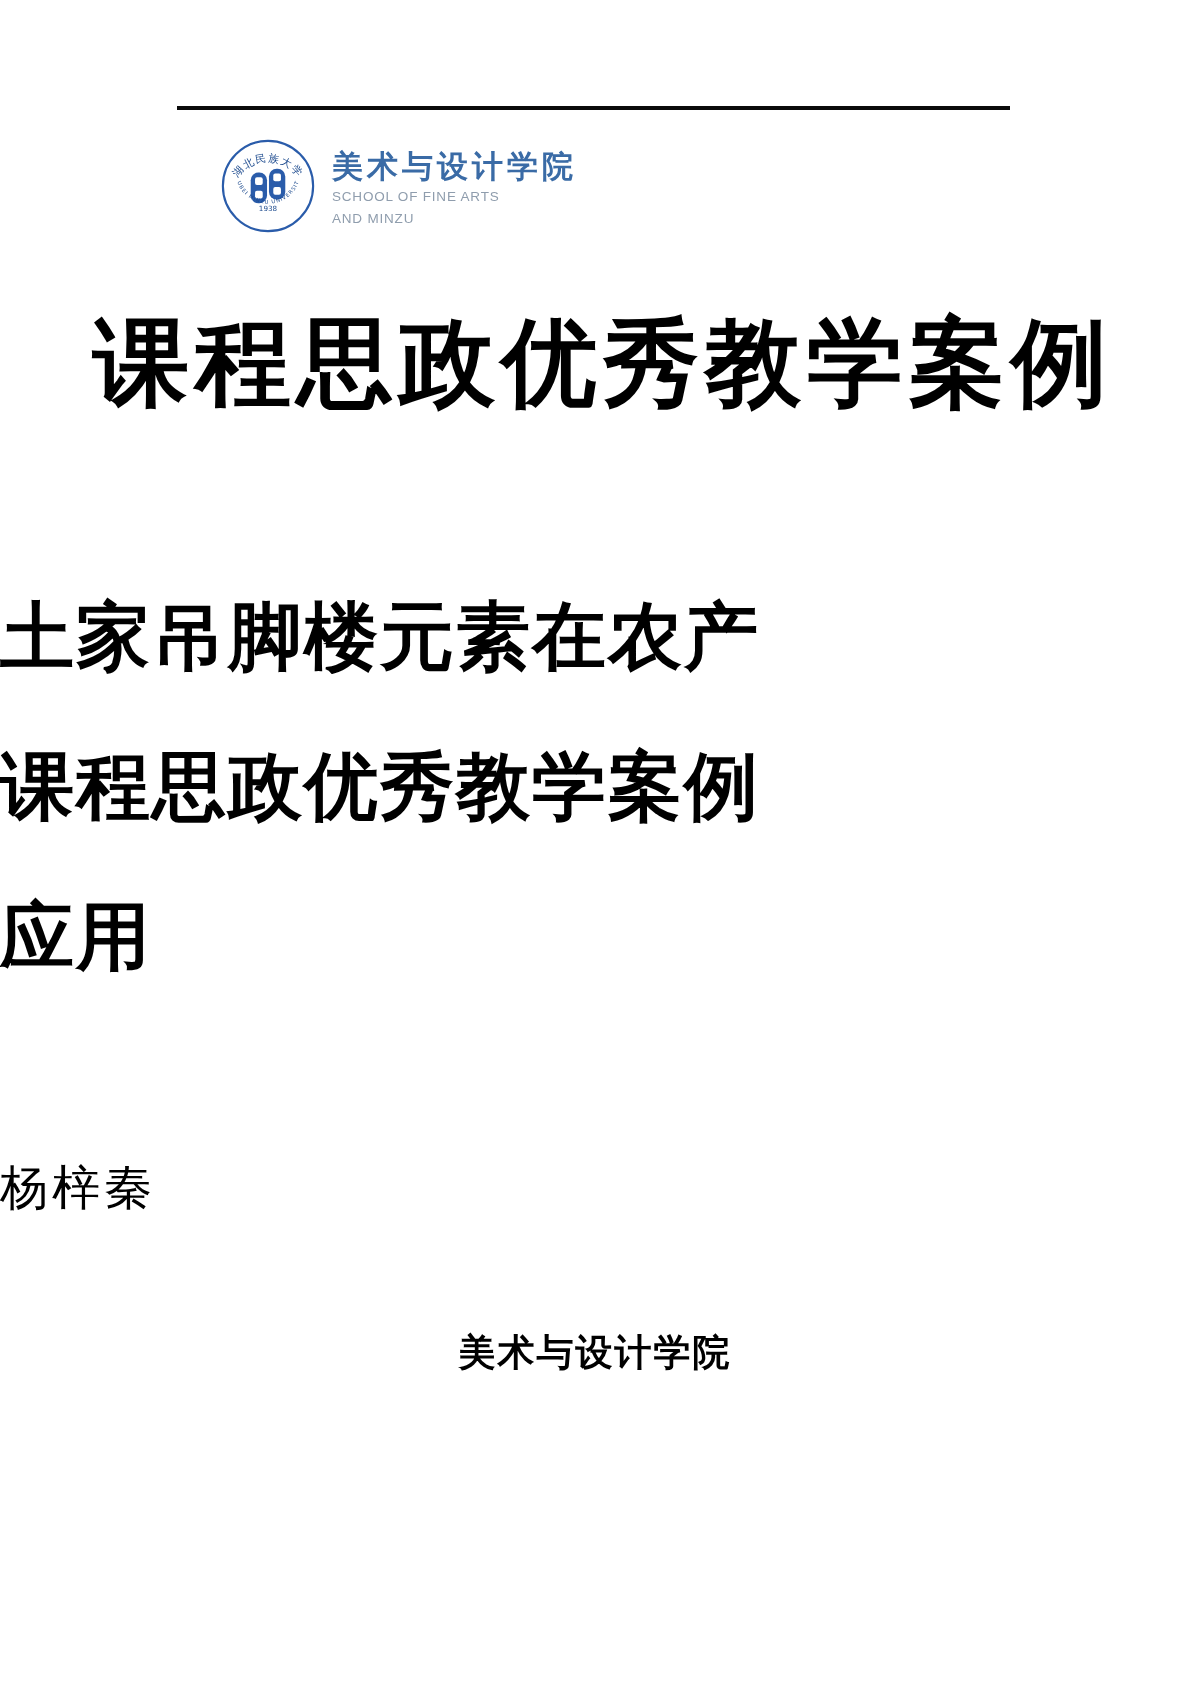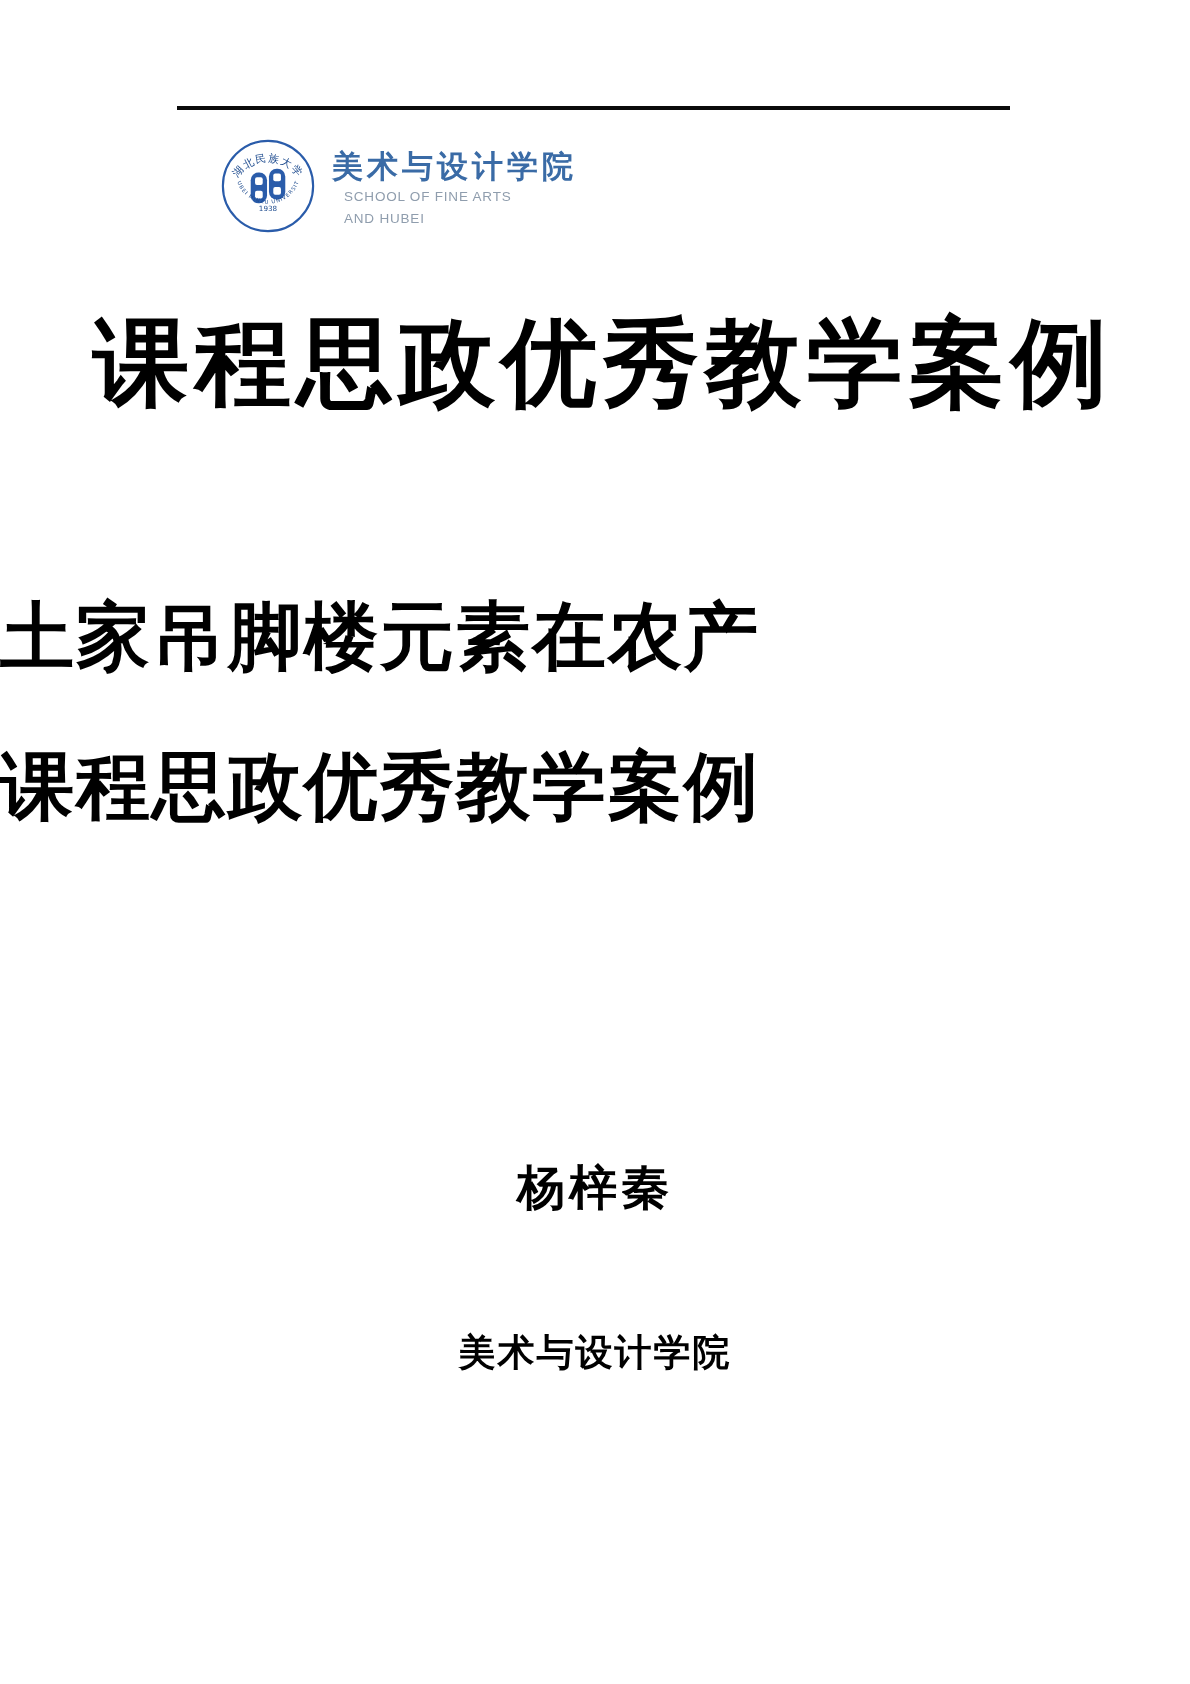--- a/index.html
+++ b/index.html
@@ -40,21 +40,20 @@
     line-height: 1.1;
   }
   .logo-en {
     font-family: "Liberation Sans", "DejaVu Sans", sans-serif;
     font-size: 13.5px;
     font-weight: 400;
     letter-spacing: 0.8px;
     color: #8f9dad;
     line-height: 1.25;
     margin-top: 5px;
-    margin-left: 12px;
   }
   .main-title {
     position: absolute;
     top: 300px;
     left: 8px;
     width: 100%;
     text-align: center;
     font-size: 96px;
     font-weight: 700;
     letter-spacing: 6px;
@@ -71,23 +70,22 @@
     font-weight: 700;
     line-height: 150px;
     letter-spacing: 2px;
     color: #000000;
   }
   .author {
     position: absolute;
     top: 1156px;
     left: 0;
     width: 100%;
-    text-align: center;
     font-size: 48px;
-    font-weight: 700;
+    font-weight: 400;
     letter-spacing: 4px;
     color: #000000;
   }
   .dept {
     position: absolute;
     top: 1328px;
     left: 0;
     width: 100%;
     text-align: center;
     font-size: 37px;
@@ -134,29 +132,30 @@
         <rect x="55.5" y="51" width="8" height="8" rx="2" fill="#ffffff"></rect>
       </g>
       <text x="50" y="76" font-size="7.5" fill="#1c4a8e" font-family="'DejaVu Sans', sans-serif" text-anchor="middle">1938</text>
       <text font-size="5.5" fill="#1c4a8e" font-family="'DejaVu Sans', sans-serif" letter-spacing="1" text-anchor="middle">
         <textPath href="#arcBottom" startOffset="50%">HUBEI MINZU UNIVERSITY</textPath>
       </text>
     </svg>
     <div class="logo-text">
       <div class="logo-cn">美术与设计学院</div>
       <div class="logo-en">SCHOOL OF FINE ARTS</div>
-      <div class="logo-en">AND HUBEI</div>
+      <div class="logo-en">AND MINZU</div>
     </div>
   </div>
 
   <div class="main-title">课程思政优秀教学案例</div>
 
   <div class="subtitle">
     <div>土家吊脚楼元素在农产</div>
     <div>课程思政优秀教学案例</div>
+    <div>应用</div>
   </div>
 
   <div class="author">杨梓秦</div>
 
   <div class="dept">美术与设计学院</div>
 
 
 </div>
 
 </body></html>

